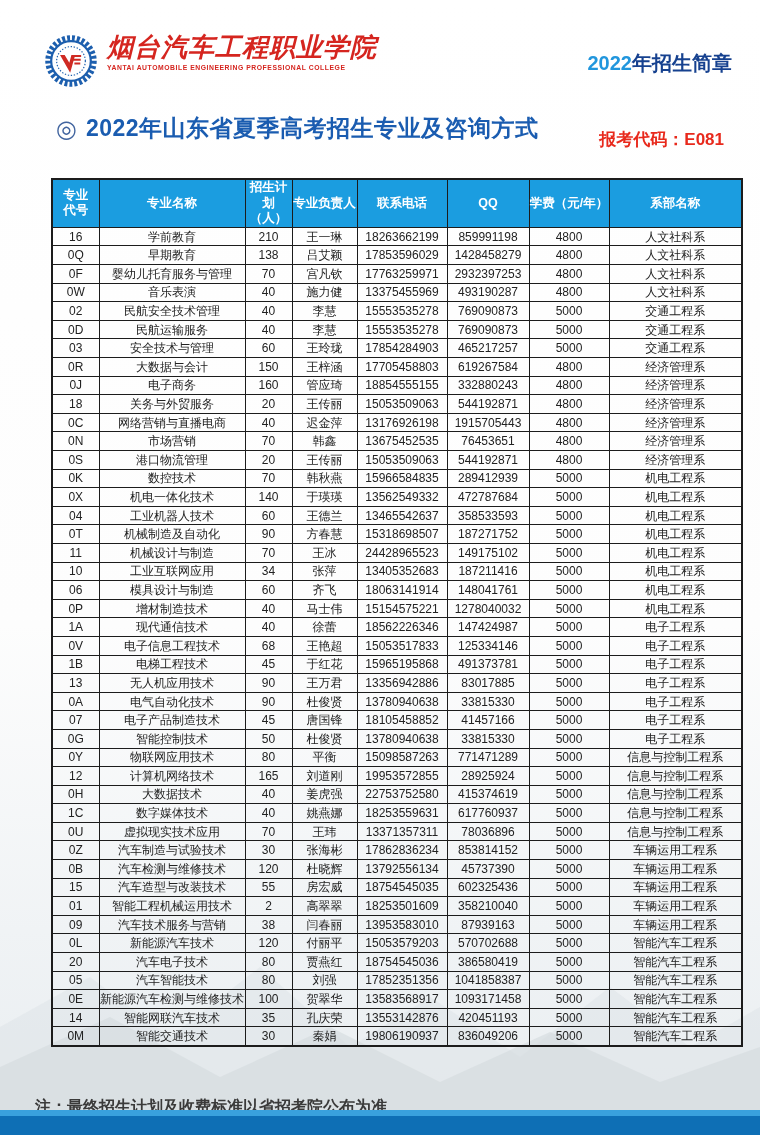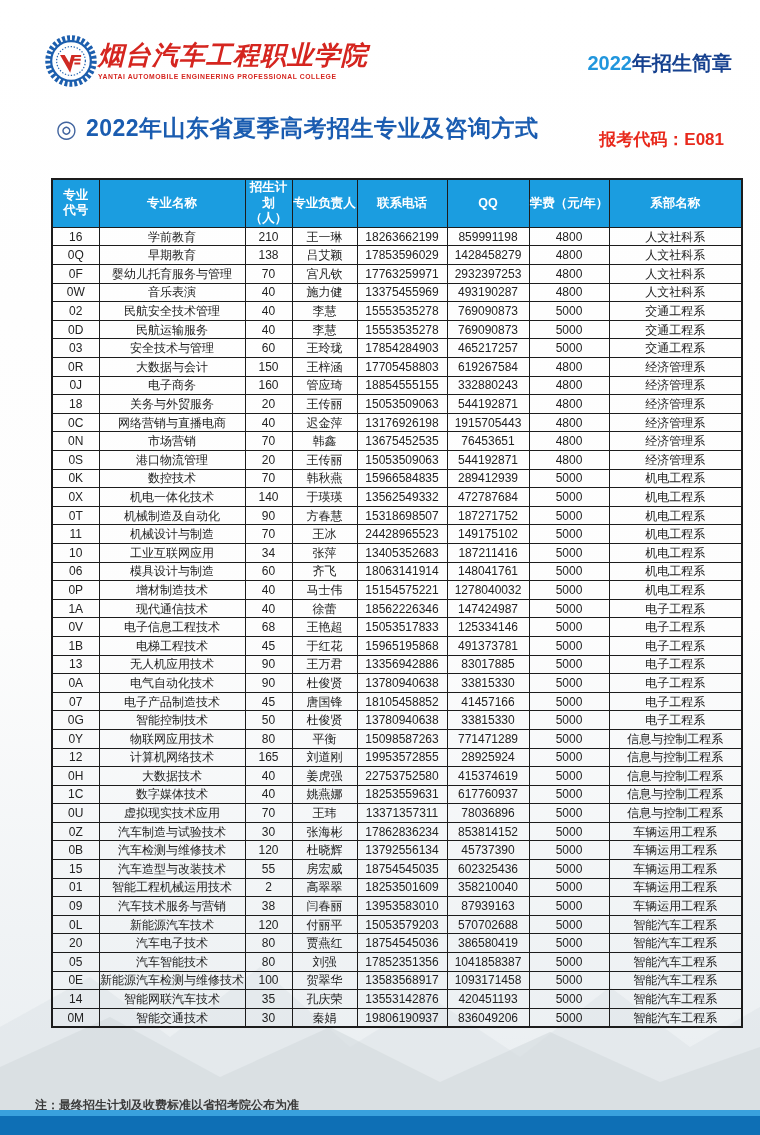--- a/index.html
+++ b/index.html
@@ -3,42 +3,42 @@
 <meta charset="utf-8">
 <style>
   html,body{margin:0;padding:0;}
   .page{
     position:relative;width:760px;height:1135px;overflow:hidden;
     background:linear-gradient(180deg,#ffffff 0%,#fdfdfd 55%,#f0f3f5 82%,#e8edf0 100%);
     font-family:"Liberation Sans","DejaVu Sans",sans-serif;
   }
   .bg-mountains{position:absolute;left:0;bottom:18px;width:760px;height:240px;z-index:0;}
   
-  .logo-row{position:absolute;left:44px;top:34px;display:flex;align-items:center;z-index:2;}
+  .logo-row{position:absolute;left:44px;top:34px;display:flex;align-items:flex-start;gap:9px;z-index:2;}
   .logo-gear{width:54px;height:54px;flex:0 0 auto;}
   .logo-text .cn{font-family:"DejaVu Serif","Liberation Serif",serif;font-style:italic;font-weight:bold;
     font-size:26px;color:#d5251f;letter-spacing:1px;line-height:1.05;}
   .logo-text .en{font-size:6.8px;color:#d5251f;letter-spacing:0.55px;margin-top:3px;font-weight:bold;}
   .brochure{position:absolute;right:28px;top:50px;font-size:20px;font-weight:bold;z-index:2;}
   .brochure .year{color:#2196dd;}
   .brochure .label{color:#16418f;}
   
   .title-row{position:absolute;left:56px;top:113px;display:flex;align-items:center;gap:9px;z-index:2;}
   .title-icon{font-size:24px;color:#41649f;line-height:1;}
   .page-title{font-size:23px;font-weight:bold;color:#1a5cb0;letter-spacing:0.5px;}
   .apply-code{position:absolute;right:36px;top:128px;font-size:17px;font-weight:bold;color:#e8291c;z-index:2;}
   
   .admission-table{position:absolute;left:51px;top:178px;width:690px;z-index:1;
     border-collapse:collapse;table-layout:fixed;border:2px solid #1c1c1c;}
   .admission-table th,.admission-table td{border:1px solid #1c1c1c;padding:0;text-align:center;vertical-align:middle;}
   .admission-table thead th{background:#1b9de0;color:#ffffff;height:39px;font-size:12.5px;font-weight:bold;line-height:1.25;}
   .admission-table tbody td{height:17.6px;font-size:12px;color:#222222;line-height:1;background:transparent;}
   .admission-table tbody td.major-name{font-size:12px;}
   
-  .note{position:absolute;left:35px;top:1097px;font-size:12px;color:#3a3a3a;font-weight:bold;z-index:2;}
+  .note{position:absolute;left:35px;top:1097px;font-size:16px;color:#3a3a3a;font-weight:bold;z-index:2;}
   .footer-strip{position:absolute;left:0;top:1110px;width:760px;height:6px;background:#39a1dd;z-index:3;}
   .footer-band{position:absolute;left:0;top:1116px;width:760px;height:19px;background:#0e6fb5;z-index:3;}
 </style>
 </head>
 <body>
 
 <div class="page">
 
   <svg class="bg-mountains" viewBox="0 0 760 240" preserveAspectRatio="none">
     <polygon points="0,240 0,150 90,100 170,160 260,90 350,170 430,120 520,180 610,110 690,170 760,130 760,240" fill="#dfe4e8" opacity="0.55"></polygon>
@@ -238,20 +238,30 @@
           <td class="major-code">0X</td>
           <td class="major-name">机电一体化技术</td>
           <td class="enrollment-plan">140</td>
           <td class="major-leader">于瑛瑛</td>
           <td class="contact-phone">13562549332</td>
           <td class="qq-number">472787684</td>
           <td class="tuition">5000</td>
           <td class="department">机电工程系</td>
         </tr>
         <tr>
+          <td class="major-code">04</td>
+          <td class="major-name">工业机器人技术</td>
+          <td class="enrollment-plan">60</td>
+          <td class="major-leader">王德兰</td>
+          <td class="contact-phone">13465542637</td>
+          <td class="qq-number">358533593</td>
+          <td class="tuition">5000</td>
+          <td class="department">机电工程系</td>
+        </tr>
+        <tr>
           <td class="major-code">0T</td>
           <td class="major-name">机械制造及自动化</td>
           <td class="enrollment-plan">90</td>
           <td class="major-leader">方春慧</td>
           <td class="contact-phone">15318698507</td>
           <td class="qq-number">187271752</td>
           <td class="tuition">5000</td>
           <td class="department">机电工程系</td>
         </tr>
         <tr>

